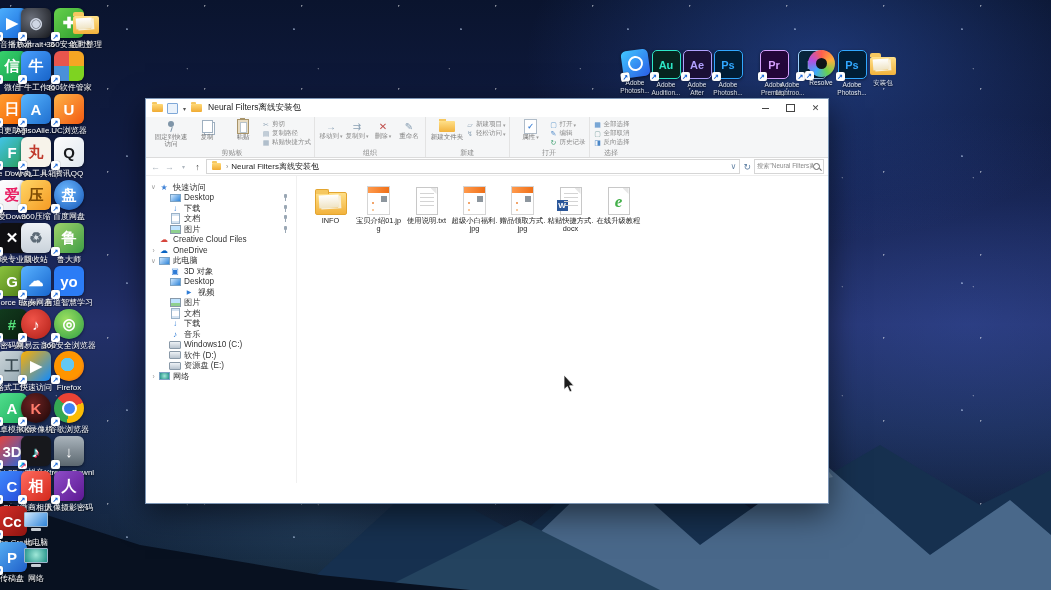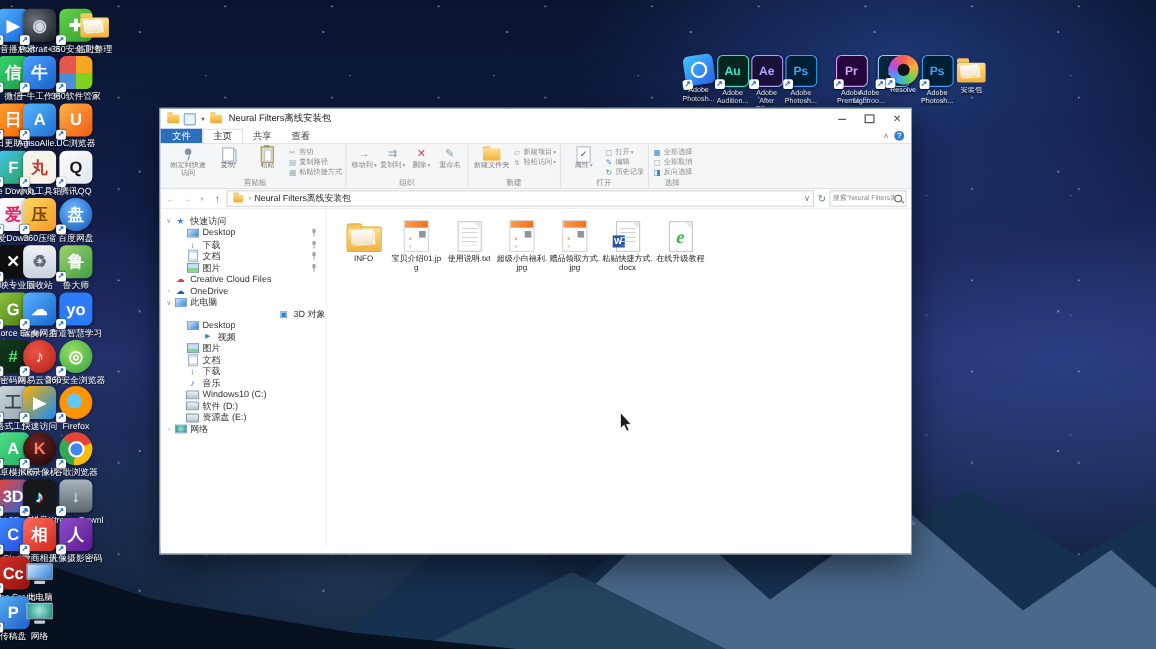--- a/index.html
+++ b/index.html
@@ -391,28 +391,20 @@
       <span class="qat-arrow">▾</span>
       <span class="qfolder"></span>
       <span class="wtitle">Neural Filters离线安装包</span>
       <div class="wctrls">
         <span class="wc wc-min"></span>
         <span class="wc wc-max"></span>
         <span class="wc">✕</span>
       </div>
     </div>
 
-    <div class="tabrow">
-      <div class="filebtn">文件</div>
-      <div class="tab active">主页</div>
-      <div class="tab">共享</div>
-      <div class="tab">查看</div>
-      <span class="tab-collapse">∧</span>
-      <span class="tab-help">?</span>
-    </div>
 
     <div class="ribbon">
       <div class="rg">
         <div class="rrow">
           <div class="rbig">
             <span class="rico">
                 <span class="pinico"></span>
               </span>
             <span class="rt">固定到快速访问</span>
           </div>
@@ -599,21 +591,21 @@
           <div class="nav-item sect" style="padding-left: 3px;">
             <span class="chev">›</span>
             <span class="ni ni-cloud"></span>
             <span>OneDrive</span>
           </div>
           <div class="nav-item sect" style="padding-left: 3px;">
             <span class="chev">∨</span>
             <span class="ni ni-pc"></span>
             <span>此电脑</span>
           </div>
-          <div class="nav-item" style="padding-left: 14px; justify-content: flex-end;">
+          <div class="nav-item" style="padding-left: 14px;">
             <span class="chev"></span>
             <span class="ni ni-cube"></span>
             <span>3D 对象</span>
           </div>
           <div class="nav-item" style="padding-left: 14px;">
             <span class="chev"></span>
             <span class="ni ni-desktop"></span>
             <span>Desktop</span>
           </div>
           <div class="nav-item" style="padding-left: 28px;">

